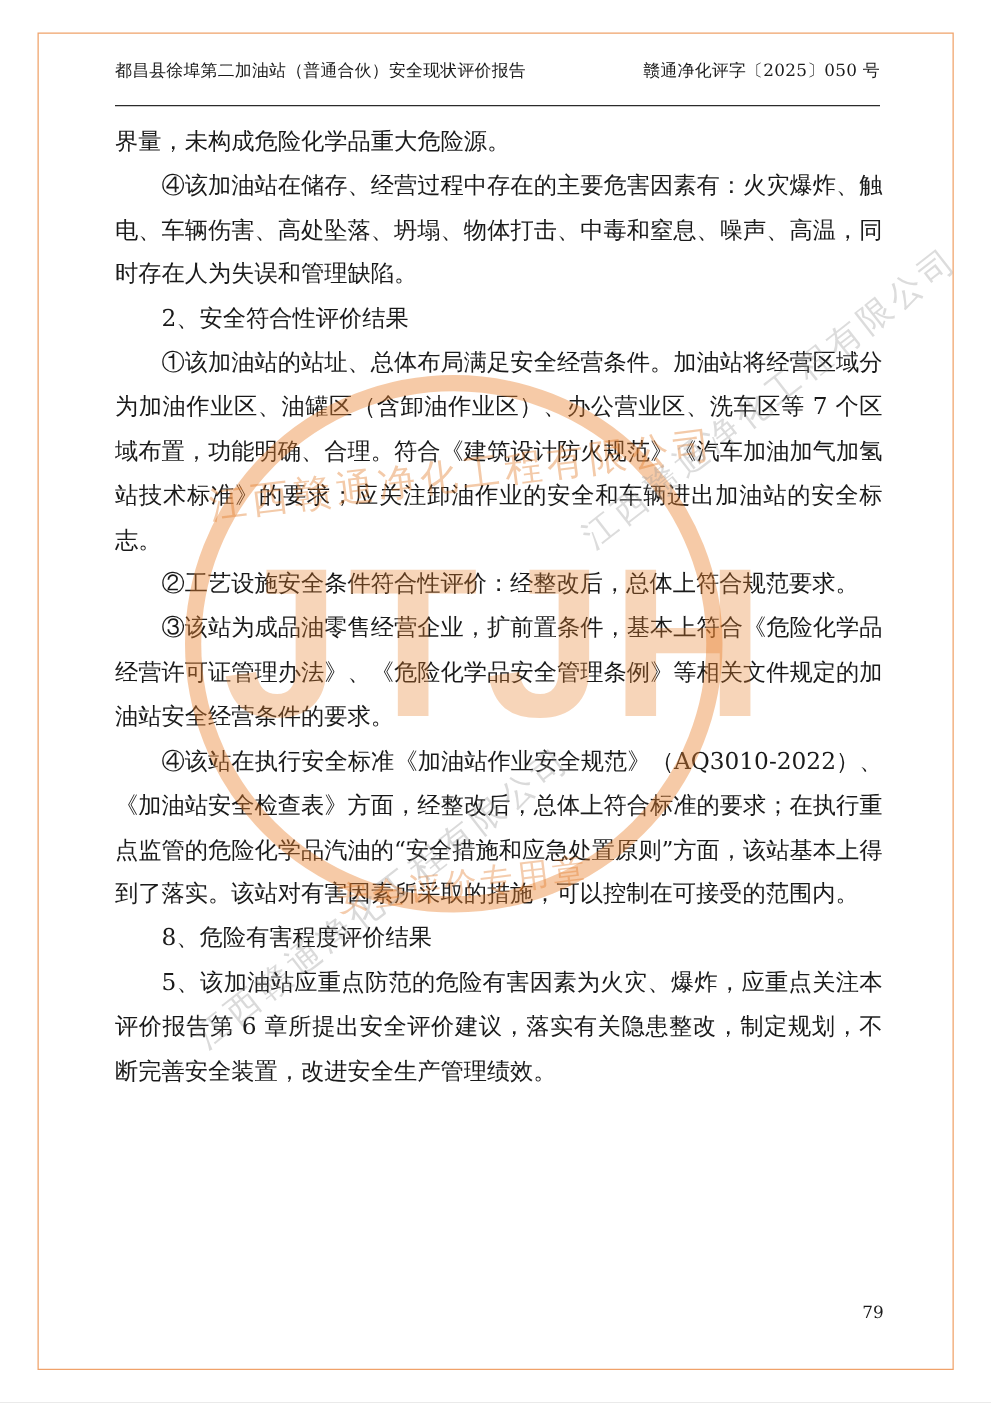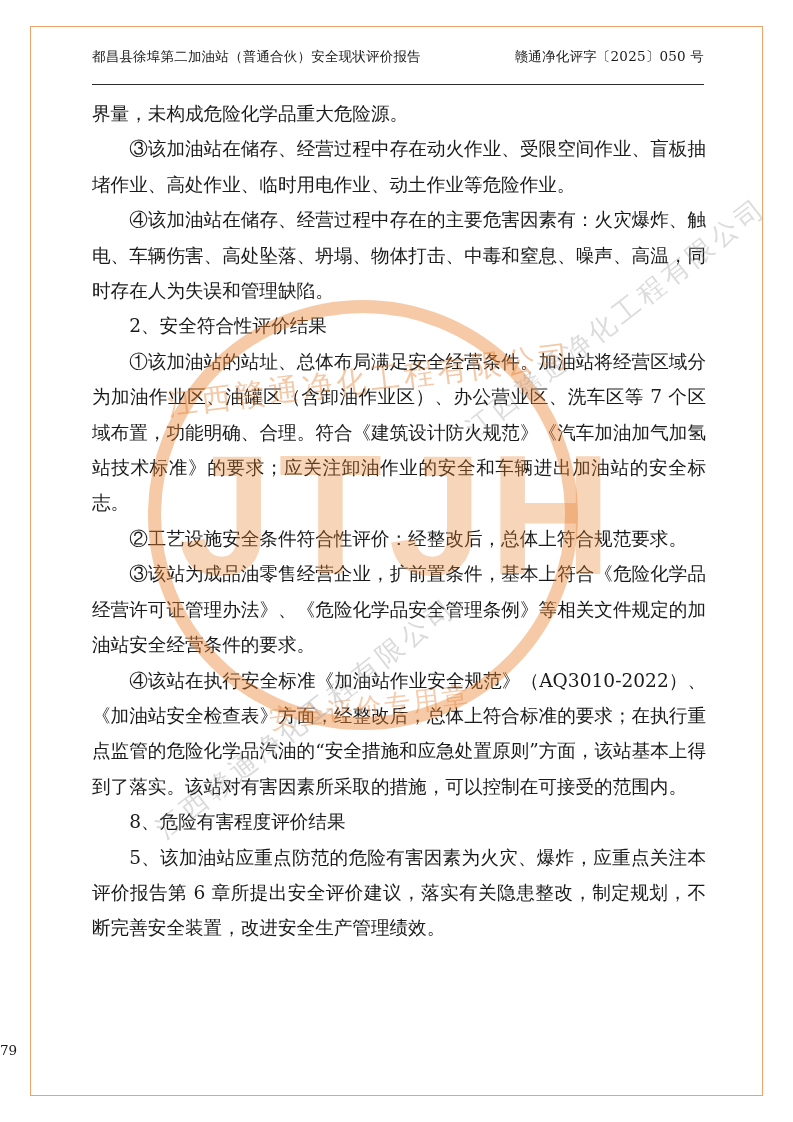--- a/index.html
+++ b/index.html
@@ -66,21 +66,21 @@
   }
   .indent2 { text-indent: 2em; }
   .noindent { text-indent: 0; }
 
   
   .page-number {
     position: absolute;
     left: 0;
     top: 1042px;
     width: 707px;
-    text-align: left;
+    text-align: right;
     font-size: 13.5px;
   }
 
   
   .watermark {
     position: absolute;
     left: 0;
     top: 0;
     width: 793px;
     height: 1122px;
@@ -162,21 +162,20 @@
   <div class="border-frame"></div>
 
   <div class="header">
     <span>都昌县徐埠第二加油站（普通合伙）安全现状评价报告</span>
     <span class="header-right">赣通净化评字〔2025〕050 号</span>
   </div>
   <div class="header-rule"></div>
 
   <div class="content">
     <p class="noindent">界量，未构成危险化学品重大危险源。</p>
-    <p class="indent2">③该加油站在储存、经营过程中存在动火作业、受限空间作业、盲板抽堵作业、高处作业、临时用电作业、动土作业等危险作业。</p>
     <p class="indent2">④该加油站在储存、经营过程中存在的主要危害因素有：火灾爆炸、触电、车辆伤害、高处坠落、坍塌、物体打击、中毒和窒息、噪声、高温，同时存在人为失误和管理缺陷。</p>
     <p class="indent2">2、安全符合性评价结果</p>
     <p class="indent2">①该加油站的站址、总体布局满足安全经营条件。加油站将经营区域分为加油作业区、油罐区（含卸油作业区）、办公营业区、洗车区等 7 个区域布置，功能明确、合理。符合《建筑设计防火规范》《汽车加油加气加氢站技术标准》的要求；应关注卸油作业的安全和车辆进出加油站的安全标志。</p>
     <p class="indent2">②工艺设施安全条件符合性评价：经整改后，总体上符合规范要求。</p>
     <p class="indent2">③该站为成品油零售经营企业，扩前置条件，基本上符合《危险化学品经营许可证管理办法》、《危险化学品安全管理条例》等相关文件规定的加油站安全经营条件的要求。</p>
     <p class="indent2">④该站在执行安全标准《加油站作业安全规范》（AQ3010-2022）、《加油站安全检查表》方面，经整改后，总体上符合标准的要求；在执行重点监管的危险化学品汽油的“安全措施和应急处置原则”方面，该站基本上得到了落实。该站对有害因素所采取的措施，可以控制在可接受的范围内。</p>
     <p class="indent2">8、危险有害程度评价结果</p>
     <p class="indent2">5、该加油站应重点防范的危险有害因素为火灾、爆炸，应重点关注本评价报告第 6 章所提出安全评价建议，落实有关隐患整改，制定规划，不断完善安全装置，改进安全生产管理绩效。</p>
   </div>
 

